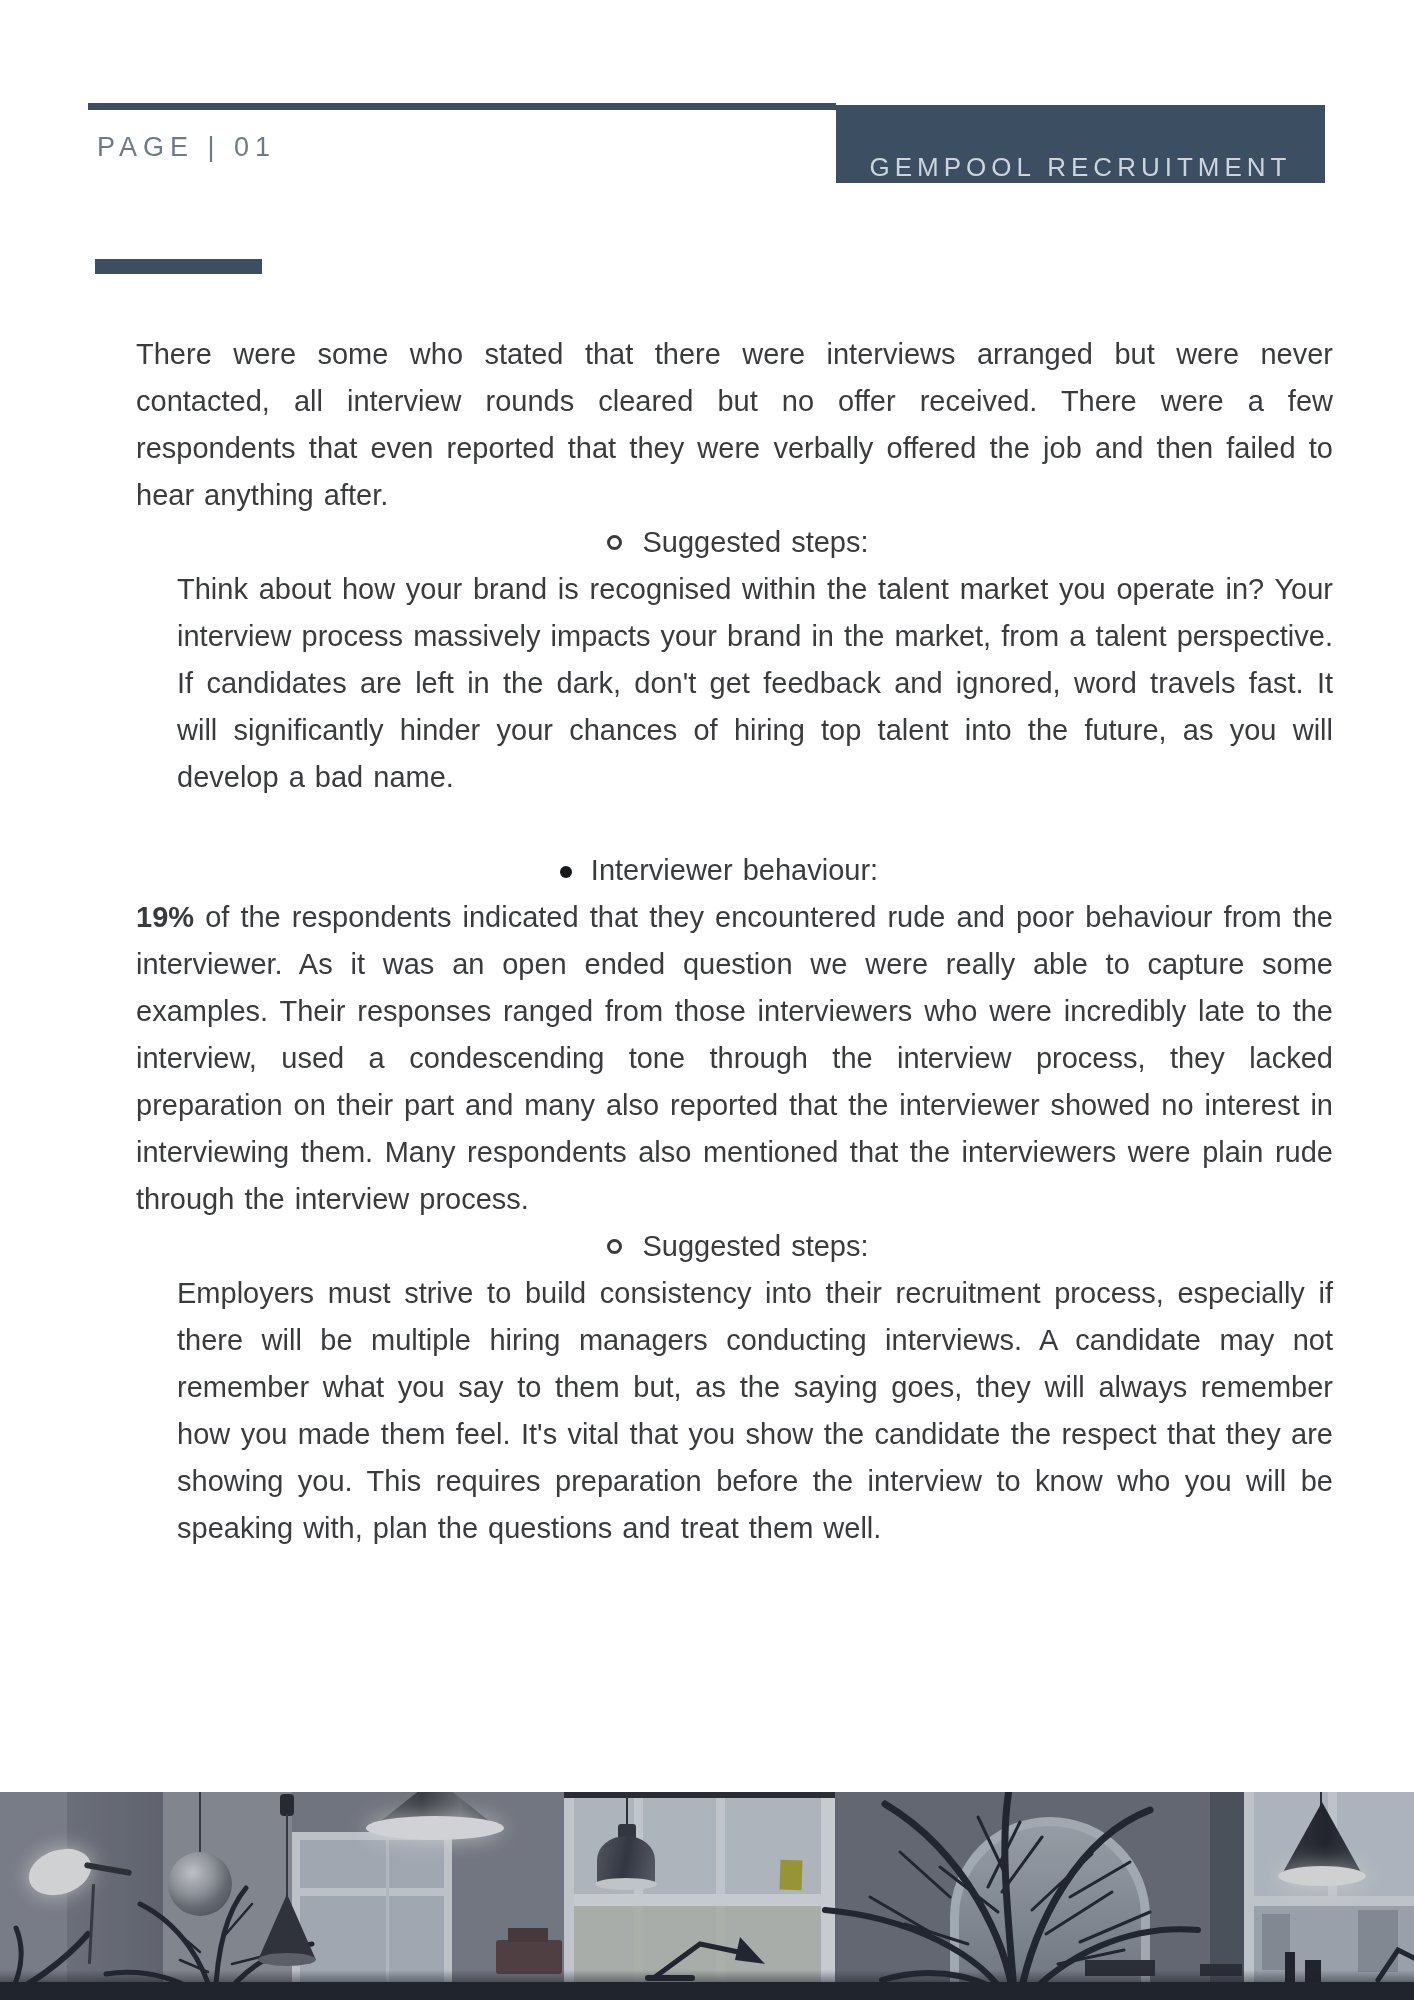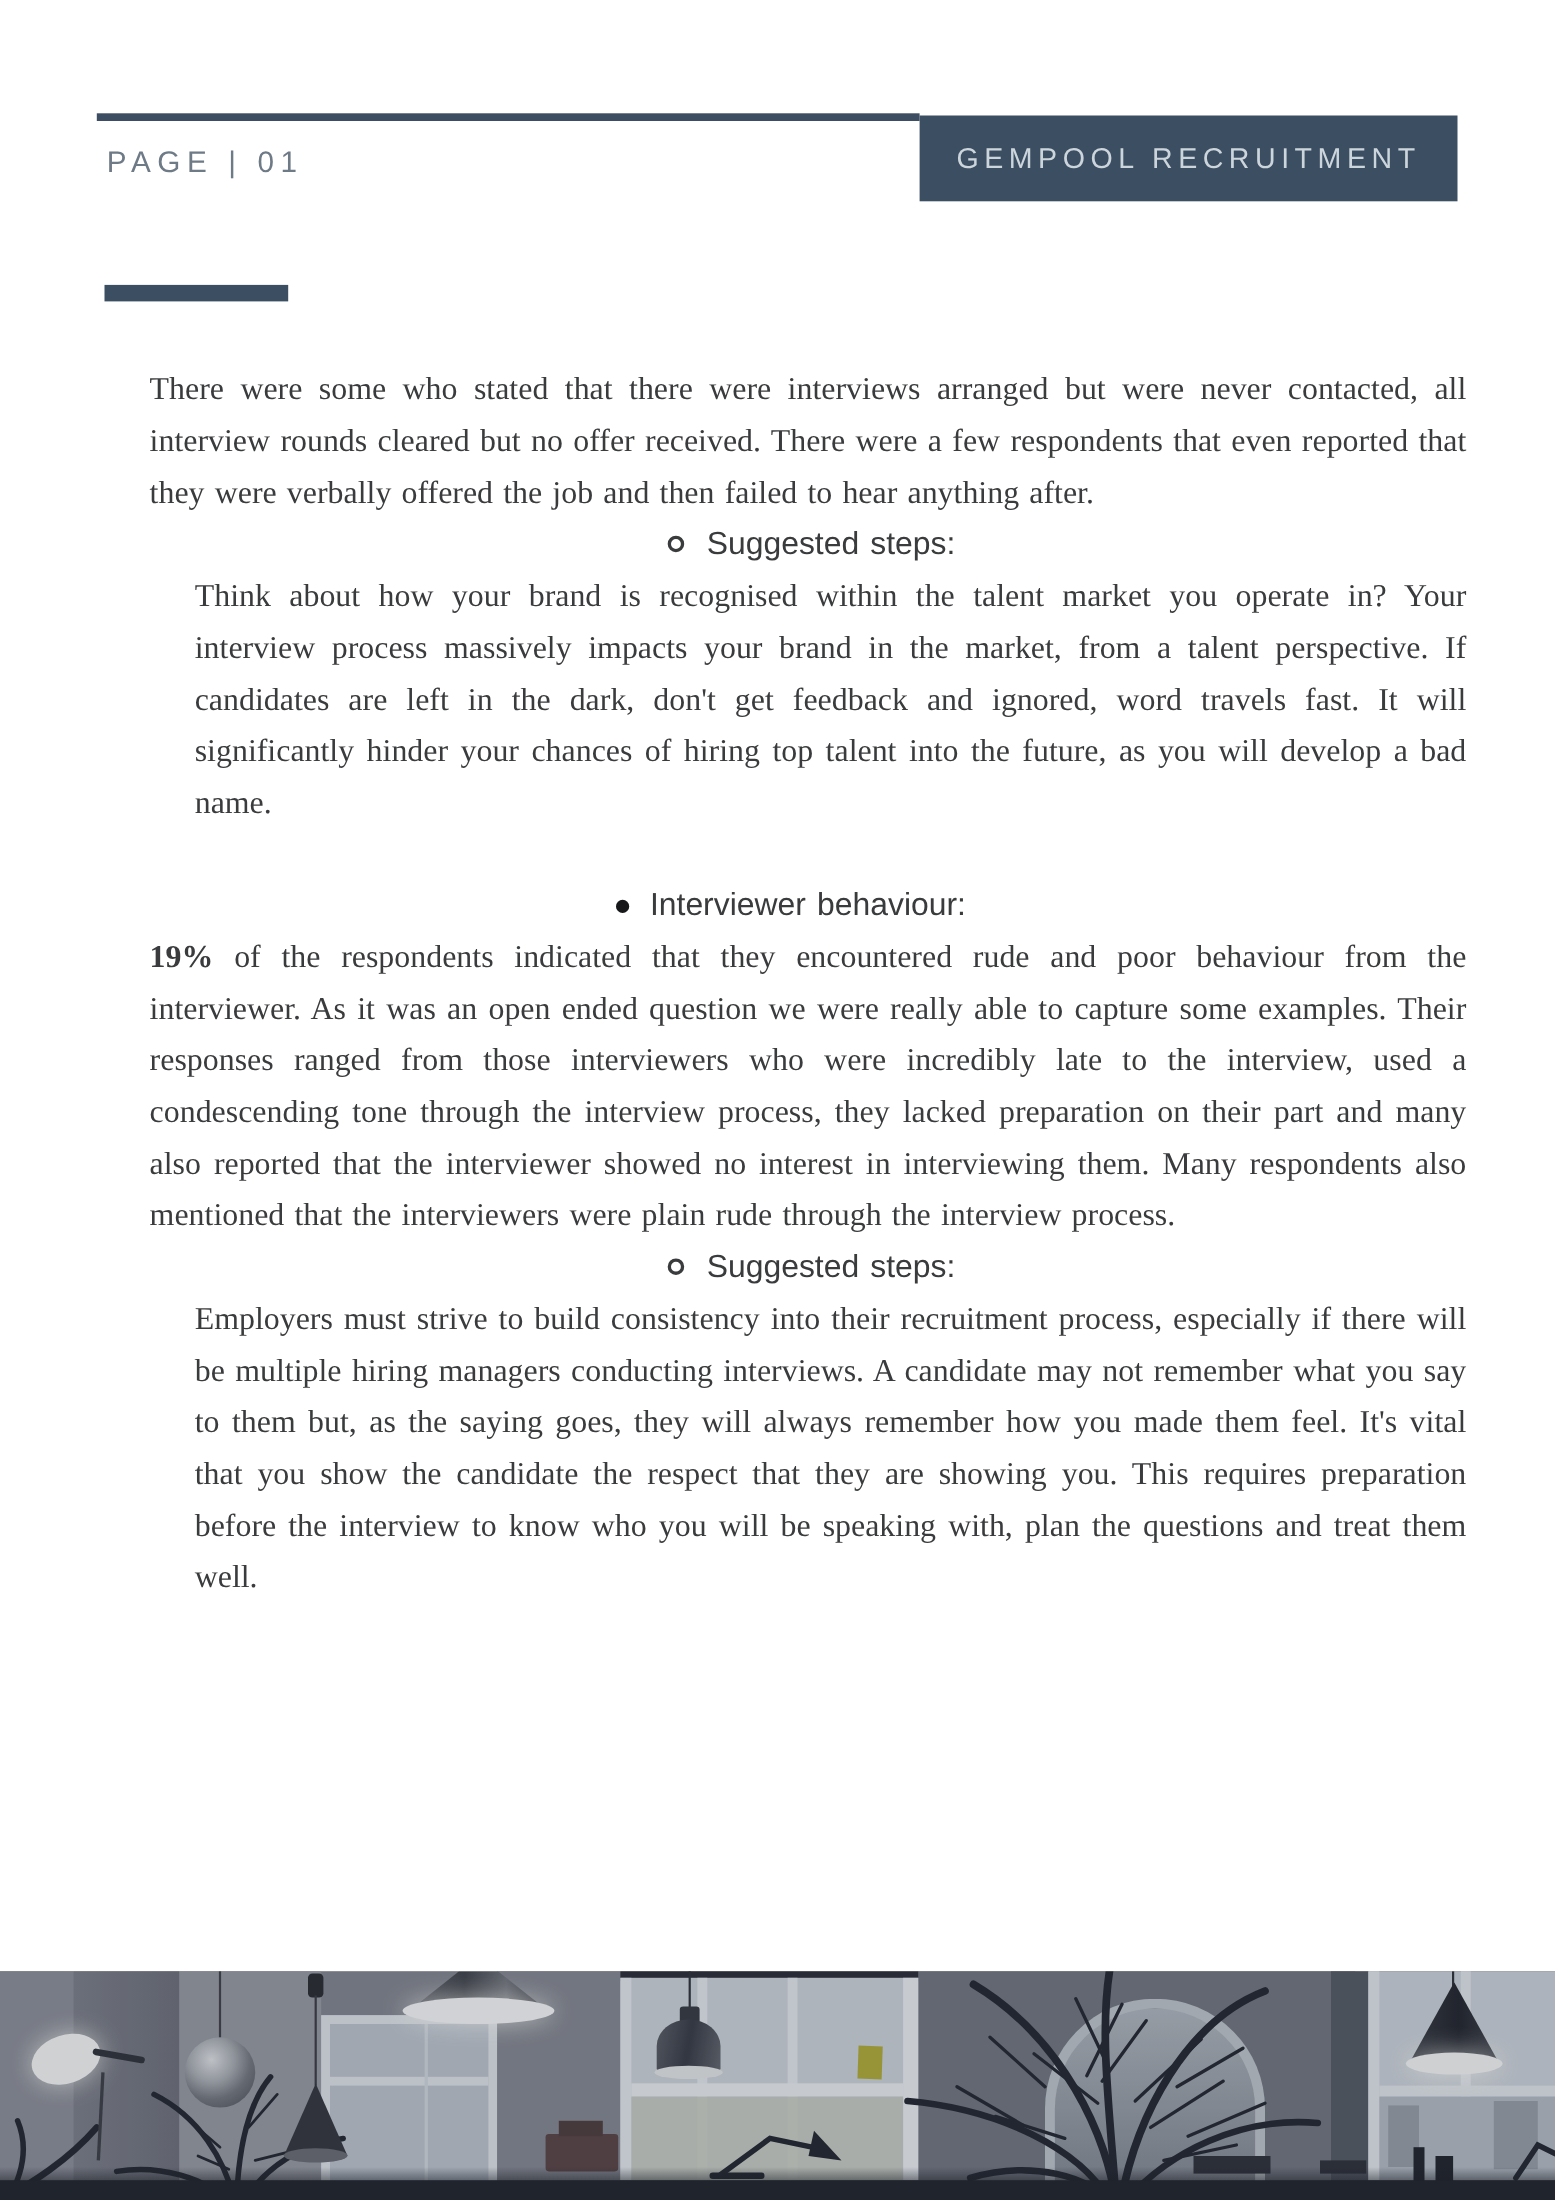--- a/index.html
+++ b/index.html
@@ -7,41 +7,41 @@
     position:relative;width:1414px;height:2000px;margin:0 auto;
     background:#ffffff;overflow:hidden;
     font-family:"Liberation Sans",sans-serif;
   }
   .abs{position:absolute;}
 
   
   .header-line{left:88px;top:103px;width:748px;height:7px;background:#3d4e62;}
   .brand-box{
     left:836px;top:105px;width:489px;height:78px;background:#3c4e62;
-    display:flex;align-items:center;justify-content:center;
+    display:flex;align-items:flex-end;justify-content:center;
     color:#ccd5dc;font-size:26px;letter-spacing:5px;font-weight:300;
   }
   .page-label{
     left:97px;top:132px;font-size:27px;letter-spacing:6px;
     color:#6f7a87;font-weight:300;white-space:nowrap;
   }
   .page-title{
     left:86px;top:174px;font-size:55px;letter-spacing:10px;
     color:#4b5a6a;font-weight:200;white-space:nowrap;
     font-family:"DejaVu Sans","Liberation Sans",sans-serif;
   }
   .title-bar{left:95px;top:259px;width:167px;height:15px;background:#3c4e62;}
 
   
   .body-col{
     left:136px;top:331px;width:1197px;
     font-size:29px;line-height:47px;color:#3a3b3d;
     text-align:justify;word-spacing:2px;font-weight:300;
   }
-  .body-col p{margin:0;font-family:Liberation Serif, serif;}
+  .body-col p{margin:0;}
   .p-indent{margin-left:41px !important;}
   .li-row{white-space:nowrap;text-align:center;}
   .li-gap{margin-top:46px;}
   .ring{
     display:inline-block;width:9px;height:9px;border-radius:50%;
     border:3px solid #3a3b3d;background:transparent;
     margin-left:7px;margin-right:20px;vertical-align:2px;
   }
   .dot{
     display:inline-block;width:12px;height:12px;border-radius:50%;

